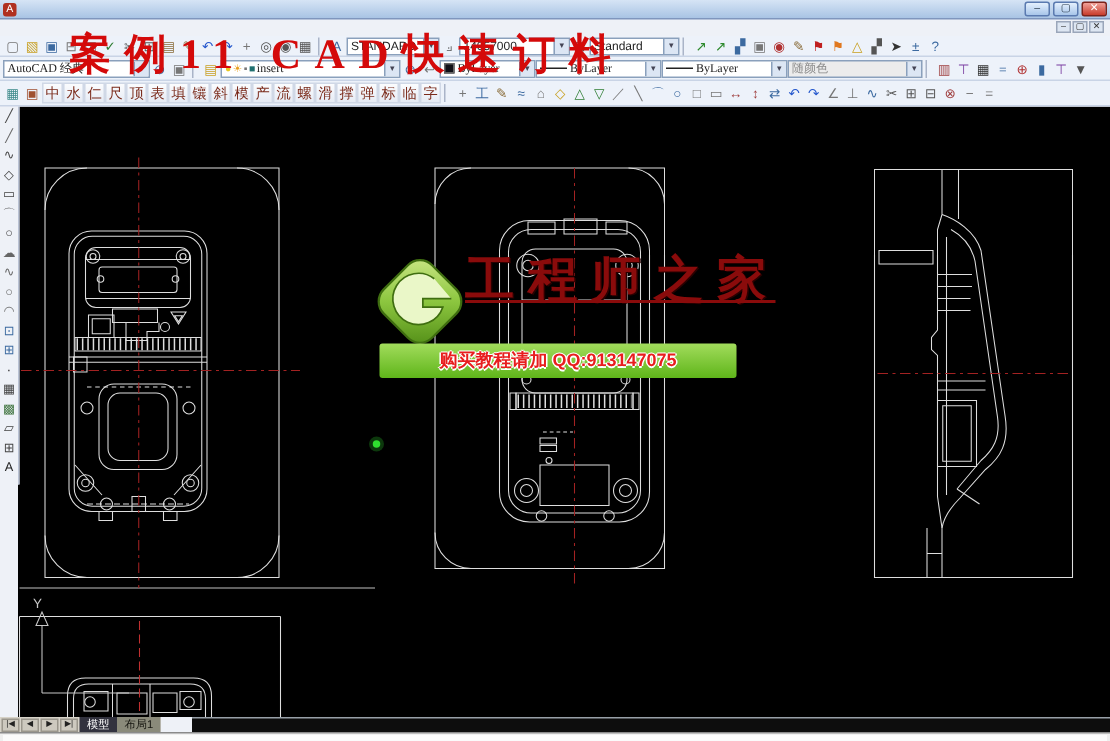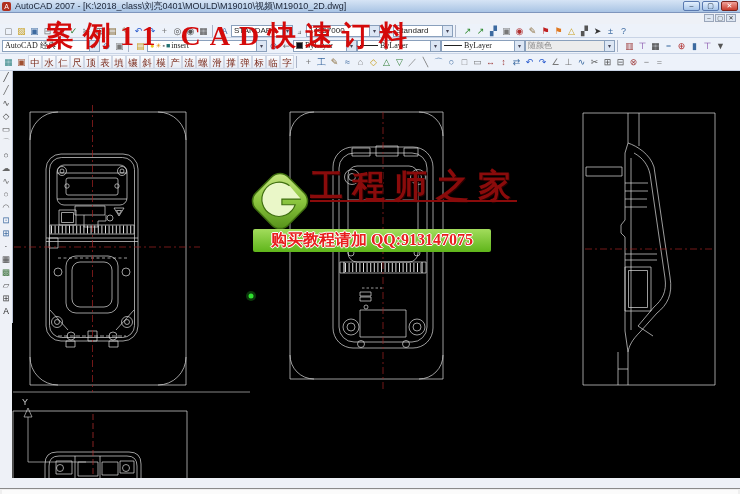--- a/index.html
+++ b/index.html
@@ -74,22 +74,22 @@
     letter-spacing:9px; color:#8a0b0b; white-space:nowrap;
     text-shadow:1px 1px 0 #2a0000;text-align:center; }
   .wm-underline { position:absolute; left:310px; top:200px; width:207px; height:2px;
     background:#8a0b0b; z-index:5; }
   .wm-url { position:absolute; left:307px; top:201px; z-index:5;
     font-family:"Liberation Serif", serif; font-weight:bold; font-size:26px;
     white-space:nowrap; text-shadow:1px 1px 1px #10001a; }
   .wm-bar { position:absolute; left:253px; top:229px; width:238px; height:23px;
     background:linear-gradient(#a2dc5c,#5fb51a); border-radius:2px; z-index:5;
     display:flex; align-items:center; justify-content:center; }
-  .wm-bar span { font-size:16px; font-weight:bold; color:#e81e1e; white-space:nowrap;
-    text-shadow:-1px 0 0 #fff,1px 0 0 #fff,0 -1px 0 #fff,0 1px 0 #fff;font-family:Liberation Serif, serif; }
+  .wm-bar span { font-size:12px; font-weight:bold; color:#e81e1e; white-space:nowrap;
+    text-shadow:-1px 0 0 #fff,1px 0 0 #fff,0 -1px 0 #fff,0 1px 0 #fff; }
 
   
   .headline { position:absolute; left:22px; top:17px; z-index:30;
     font-family:"Liberation Serif", serif; font-weight:bold; font-size:28px;
     letter-spacing:9px; color:#d40a0a; white-space:nowrap;margin-left:24px; }
 
   
   .tabbar { position:absolute; left:0; top:478px; width:740px; height:10px; z-index:6; }
   .tabctl { position:absolute; left:0; top:0; height:10px; display:flex; align-items:center;
     background:#d6d2c8; padding-left:1px; }
@@ -104,21 +104,20 @@
     background:#efefef; border-top:1px solid #8a8a8a; z-index:6; }
   .statusbar .cmdline { position:absolute; left:2px; top:1px; right:2px; height:4px; background:#fbfbfb; }
 </style>
 </head>
 <body>
 
 <div id="app">
 
   <div class="titlebar">
     <div class="appicon">A</div>
-    <div class="title-text">AutoCAD 2007 - [K:\2018_class\刘亮0401\MOULD\M19010\视频\M19010_2D.dwg]</div>
     <div class="winbtns">
       <div class="wbtn">–</div>
       <div class="wbtn">▢</div>
       <div class="wbtn close">✕</div>
     </div>
   </div>
 
   <div class="docbtns" style="position:absolute;right:2px;top:14px;z-index:13;">
     <div class="dbtn">–</div>
     <div class="dbtn">▢</div>
@@ -465,18 +464,32 @@
     <path d="M25,12 a9,9 0 1 0 3,10 l-7,0 l0,-3 l10,0" fill="#eaf7c8" stroke="#3f6e10" stroke-width="0.6"></path>
   </svg>
   <div class="wm-name">工程师之家</div>
   <div class="wm-underline"></div>
   <div class="wm-bar">
     <span>购买教程请加 QQ:913147075</span>
   </div>
 
   <div class="headline">案例11 CAD快速订料</div>
 
+  <div class="tabbar">
+    <div class="tabctl">
+      <span style="display:flex">
+
+      <span class="tnav">|◀</span>
+          <span class="tnav">◀</span>
+          <span class="tnav">▶</span>
+          <span class="tnav">▶|</span>
+        </span>
+      <span class="tab model">模型</span>
+      <span class="tab layout">布局1</span>
+    </div>
+    <div class="tabfill"></div>
+  </div>
 
   <div class="statusbar">
     <div class="cmdline"></div>
   </div>
 
 </div>
 
 </body></html>

